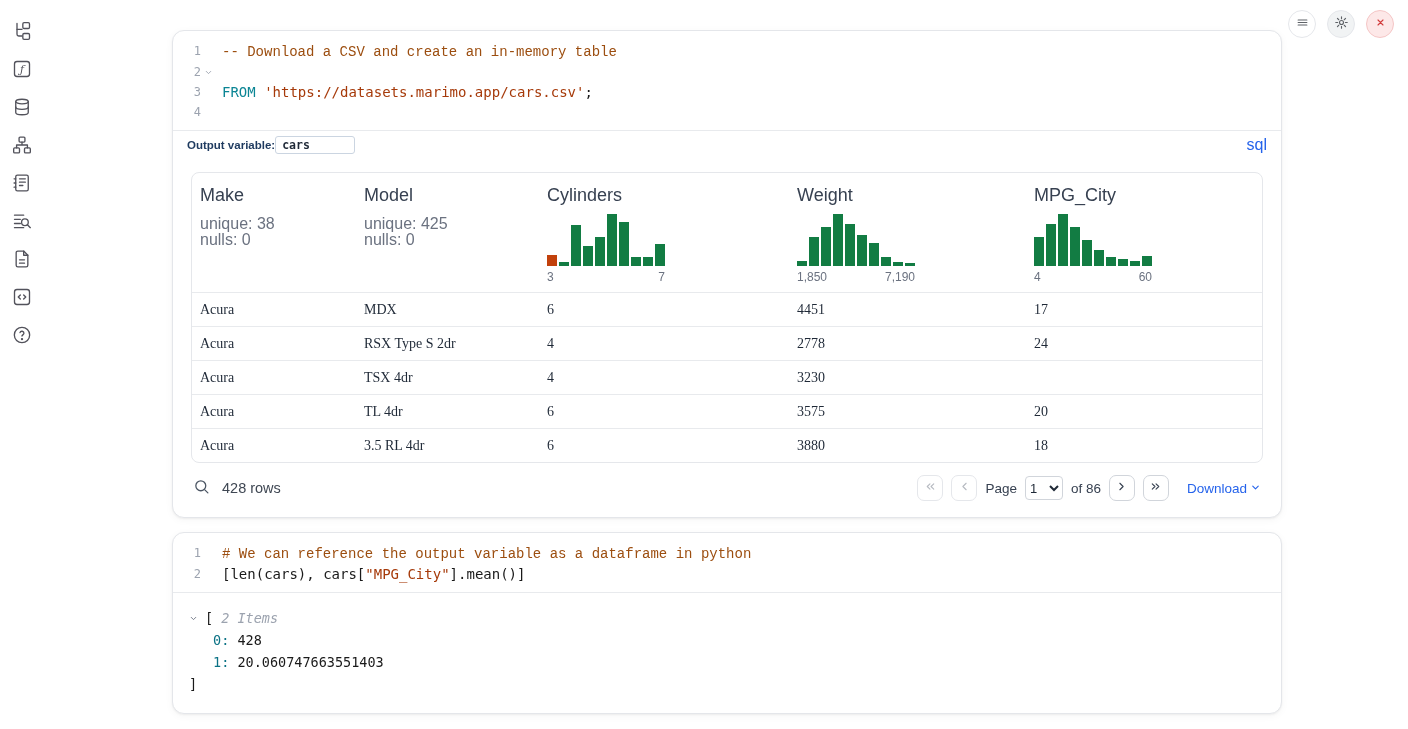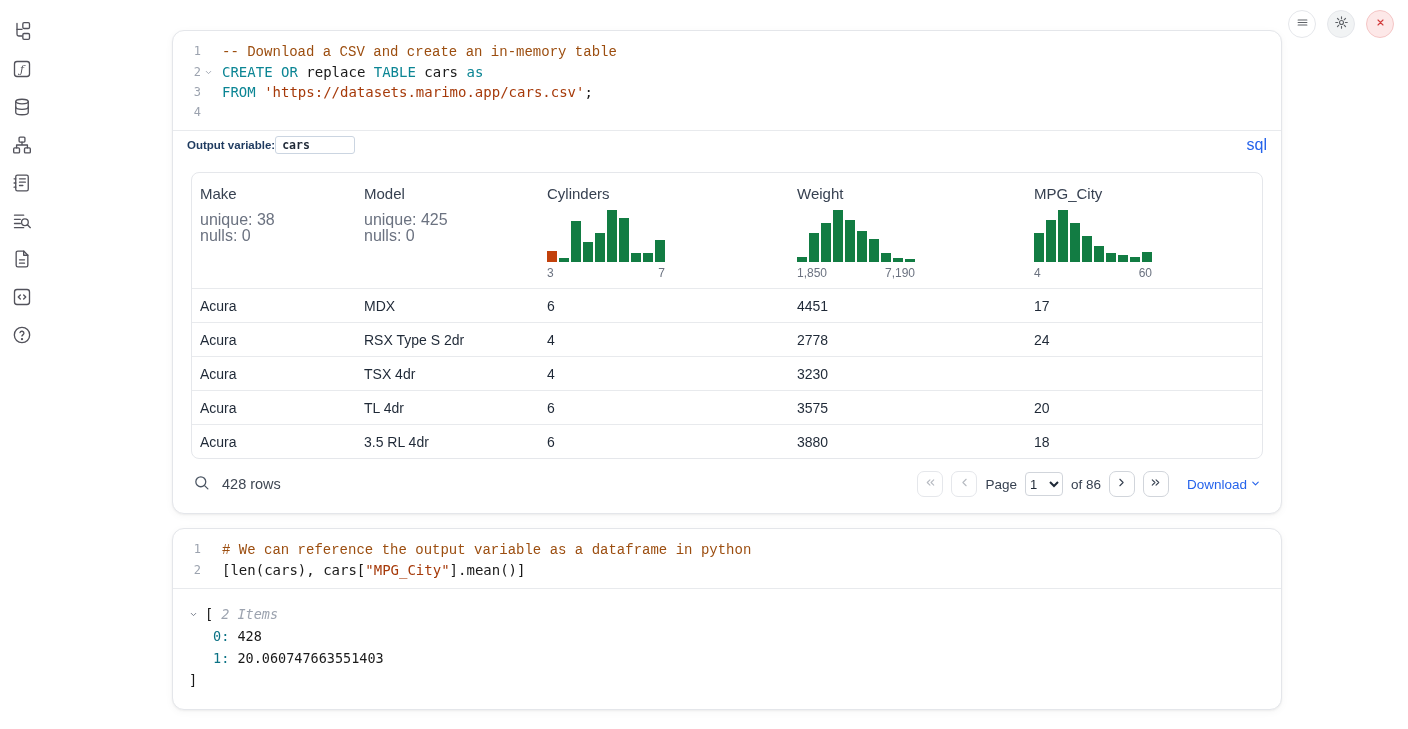--- a/index.html
+++ b/index.html
@@ -48,29 +48,29 @@
   .outvar-label { font-size:11.5px; font-weight:700; color:#1e3a5f; }
   .outvar-input { width:80px; height:18px; border:1px solid #cbd5e1; border-radius:3px;
     font-family:"DejaVu Sans Mono", monospace; font-size:11.5px; font-weight:700;
     color:#1f2937; padding:0 6px; }
   .lang-badge { margin-left:auto; font-size:16px; font-weight:400; color:var(--link_blue,#2563eb); }
 
   
   .dtable { margin:14px 18px 0 18px; border:1px solid #e5e7eb; border-radius:8px; overflow:hidden; }
   .t-header, .t-row { display:grid; grid-template-columns:164px 183px 250px 237px 1fr; }
   .th-cell { padding:12px 8px 8px 8px; }
-  .col-label { font-size:15px; color:#374151; }
+  .col-label { font-size:18px; color:#374151; }
   .col-stats { margin-top:10px; font-size:16px; color:#6b7280; line-height:16px; }
   .hist { margin-top:4px; width:118px; }
   .hist-bars { display:flex; align-items:flex-end; gap:2px; height:56px; width:118px; }
   .bar { width:10px; flex:none; background:var(--hist_green,#127c43); }
   .bar.hl { background:var(--hist_orange,#c2410c); }
   .hist-axis { display:flex; justify-content:space-between; font-size:12px; color:#6b7280; margin-top:4px; }
   .t-row { border-top:1px solid #e8eaed; }
-  .t-cell { padding:8px; font-size:14px; color:#1f2937; height:33px; display:flex; align-items:center; }
+  .t-cell { padding:8px; font-size:14px; color:#1f2937; height:33px; display:flex; align-items:center;font-family:Liberation Serif, serif; }
 
   
   .t-footer { display:flex; align-items:center; margin:0 18px; padding:12px 2px 16px 2px; }
   .search-btn { background:none; border:none; color:#4b5563; cursor:pointer; display:flex; }
   .search-btn svg { width:17px; height:17px; }
   .rowcount { margin-left:12px; font-size:14.5px; color:#3f4753; }
   .pager { margin-left:auto; display:flex; align-items:center; gap:8px; }
   .pg-btn { width:26px; height:26px; border:1px solid #d1d5db; border-radius:7px; background:#fff;
     display:flex; align-items:center; justify-content:center; color:#374151; cursor:pointer; }
   .pg-btn svg { width:13px; height:13px; }
@@ -191,21 +191,20 @@
           <span class="fold"></span>
           <span class="code-text"><span class="tok-comment">-- Download a CSV and create an in-memory table</span></span>
         </div>
         <div class="code-line">
           <span class="gutter">2</span>
           <span class="fold">
             <svg viewBox="0 0 24 24" fill="none" stroke="currentColor" stroke-width="2.4" stroke-linecap="round" stroke-linejoin="round" width="9" height="9">
               <path d="M6 9l6 6 6-6"></path>
             </svg>
           </span>
-          <span class="code-text"><span class="tok-keyword">CREATE</span><span class="tok-plain"> </span><span class="tok-keyword">OR</span><span class="tok-plain"> replace </span><span class="tok-keyword">TABLE</span><span class="tok-plain"> cars </span><span class="tok-keyword">as</span></span>
         </div>
         <div class="code-line">
           <span class="gutter">3</span>
           <span class="fold"></span>
           <span class="code-text"><span class="tok-keyword">FROM</span><span class="tok-plain"> </span><span class="tok-string">'https://datasets.marimo.app/cars.csv'</span><span class="tok-plain">;</span></span>
         </div>
         <div class="code-line">
           <span class="gutter">4</span>
           <span class="fold"></span>
         </div>

